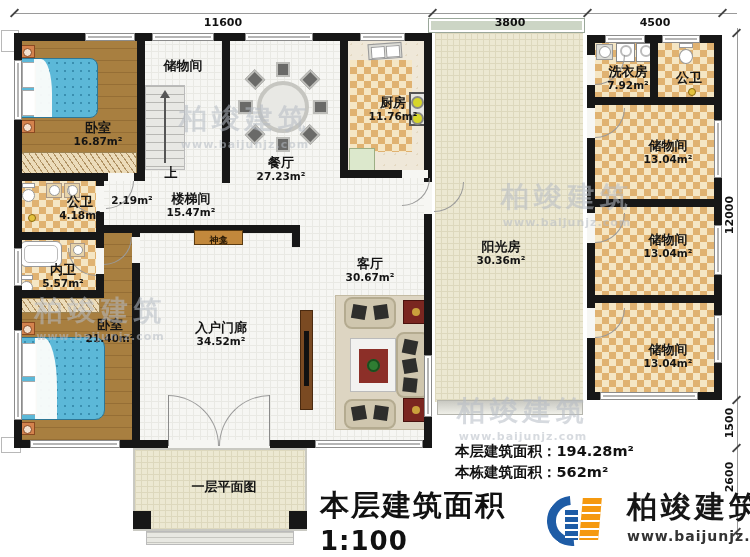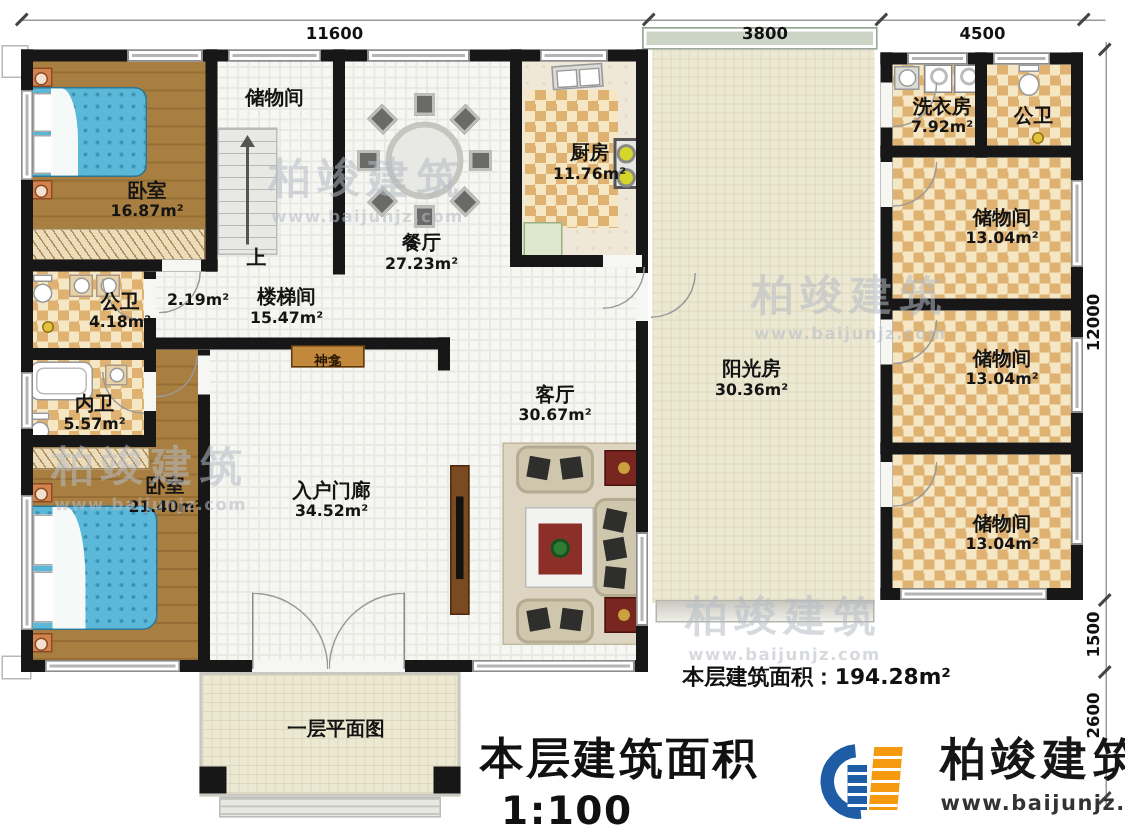--- a/index.html
+++ b/index.html
@@ -29,21 +29,21 @@
   .dimline{position:absolute;background:#9a9a9a;z-index:44;}
   .tick{position:absolute;width:11px;height:2px;background:#444;transform:rotate(-45deg);z-index:45;}
   .corner{position:absolute;background:#fff;border:1px solid #b8b8b8;box-sizing:border-box;z-index:5;}
   .furn{position:absolute;z-index:15;}
   .wm{position:absolute;text-align:center;color:#b6bcc5;opacity:.55;font-weight:bold;pointer-events:none;z-index:48;}
   .wm .l1{font-size:28px;letter-spacing:5px;}
   .wm .l2{font-size:11px;letter-spacing:1px;}
   .stairs{position:absolute;background:#e8e8e4;background-image:repeating-linear-gradient(180deg,#b8b8b4 0 1px,transparent 1px 8px);border:1px solid #bbb;box-sizing:border-box;z-index:14;}
   .title-area{position:absolute;z-index:60;color:#111;}
   .bigtitle{font-size:29px;font-weight:bold;letter-spacing:2px;display:inline-block;}
-  .scale{font-size:26px;font-weight:600;display:inline-block;margin-left:14px;letter-spacing:1px;}
+  .scale{font-size:26px;font-weight:600;display:inline-block;letter-spacing:1px;}
   .notes{position:absolute;font-size:14.5px;font-weight:bold;color:#111;z-index:60;white-space:nowrap;margin-top:12px;}
   .brandname{font-size:30px;font-weight:900;letter-spacing:4px;color:#161616;line-height:1;}
   .brandurl{font-size:14px;font-weight:bold;color:#333;letter-spacing:1px;margin-top:6px;}
 </style>
 </head>
 <body>
 
 <div id="plan">
 
   <div class="dimline" style="left:14px;top:13px;width:723px;height:1px;"></div>
@@ -373,20 +373,21 @@
   <div class="wm" style="left:8px;top:292px;width:185px;">
     <div class="l1">柏竣建筑</div>
     <div class="l2">www.baijunjz.com</div>
   </div>
   <div class="wm" style="left:428px;top:392px;width:190px;">
     <div class="l1">柏竣建筑</div>
     <div class="l2">www.baijunjz.com</div>
   </div>
 
   <div class="notes" style="left:455px;top:430px;">本层建筑面积：194.28m²</div>
+  <div class="notes" style="left:455px;top:451px;">本栋建筑面积：562m²</div>
 
   <div class="title-area" style="left:320px;top:486px;width:200px;">
     <span class="bigtitle">本层建筑面积</span><span class="scale">1:100</span>
     
     
   </div>
 
   <div class="abs" style="left:545px;top:490px;width:200px;height:62px;z-index:60;">
     <div style="position:absolute;left:2px;top:6px;width:50px;height:50px;border:9px solid #1e5ca6;border-top-color:transparent;border-right-color:transparent;border-radius:50%;transform:rotate(40deg);box-sizing:border-box;"></div>
     <div style="position:absolute;left:20px;top:20px;width:13px;height:30px;background:#1e5ca6;background-image:repeating-linear-gradient(180deg,transparent 0 5px,#fff 5px 7px);"></div>

